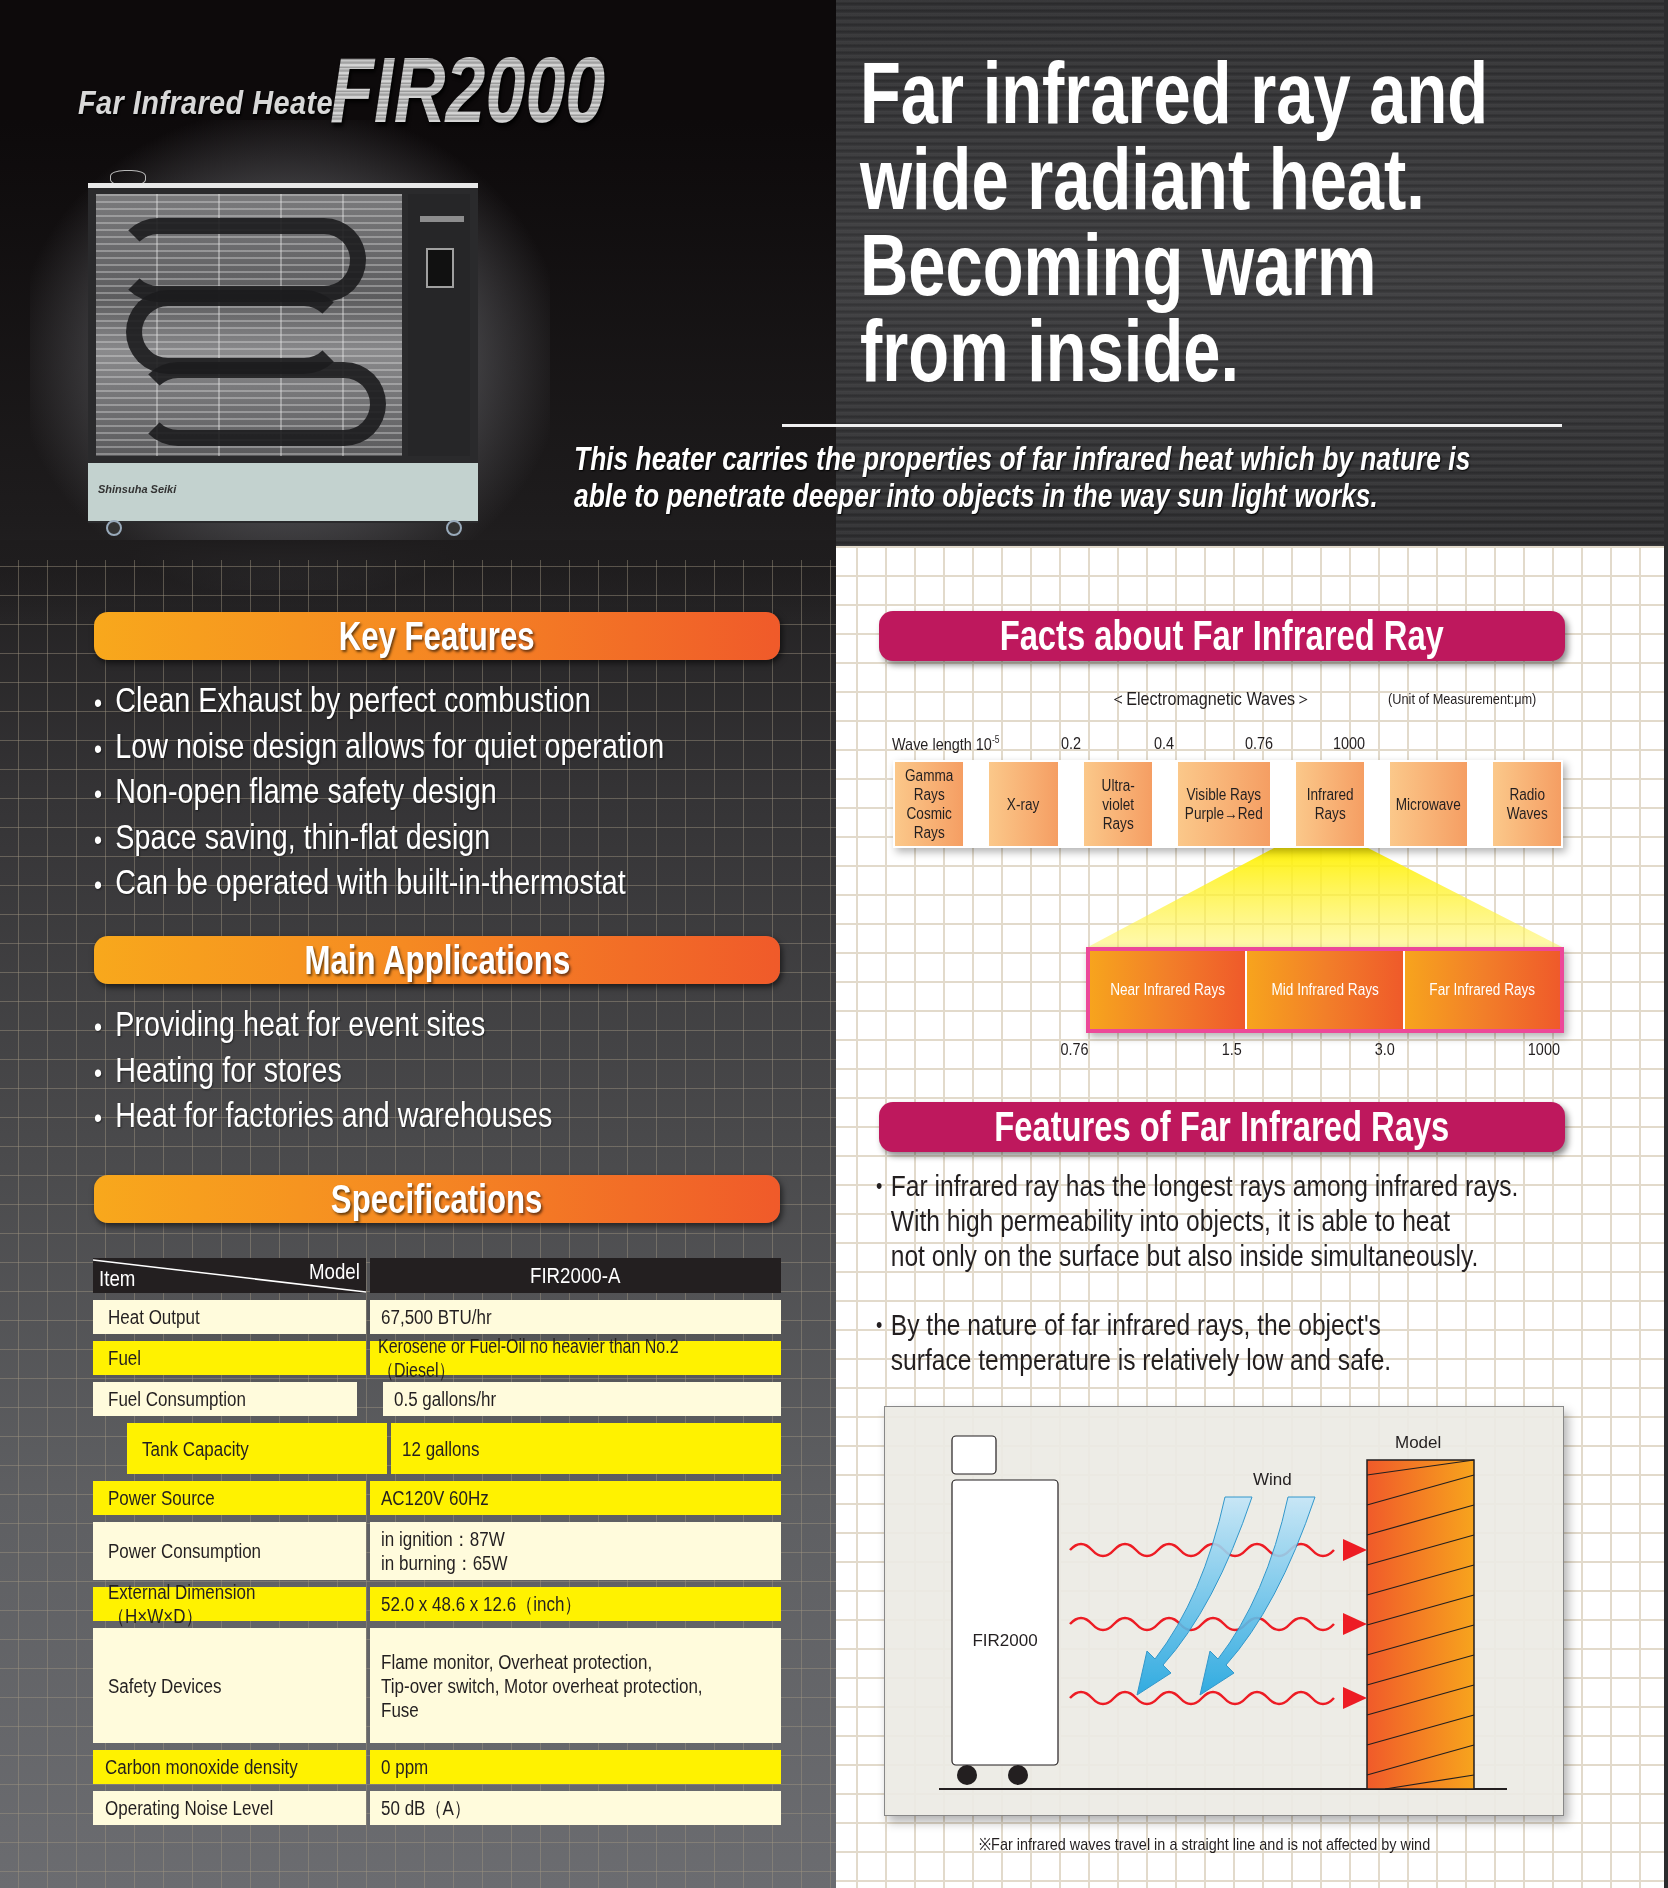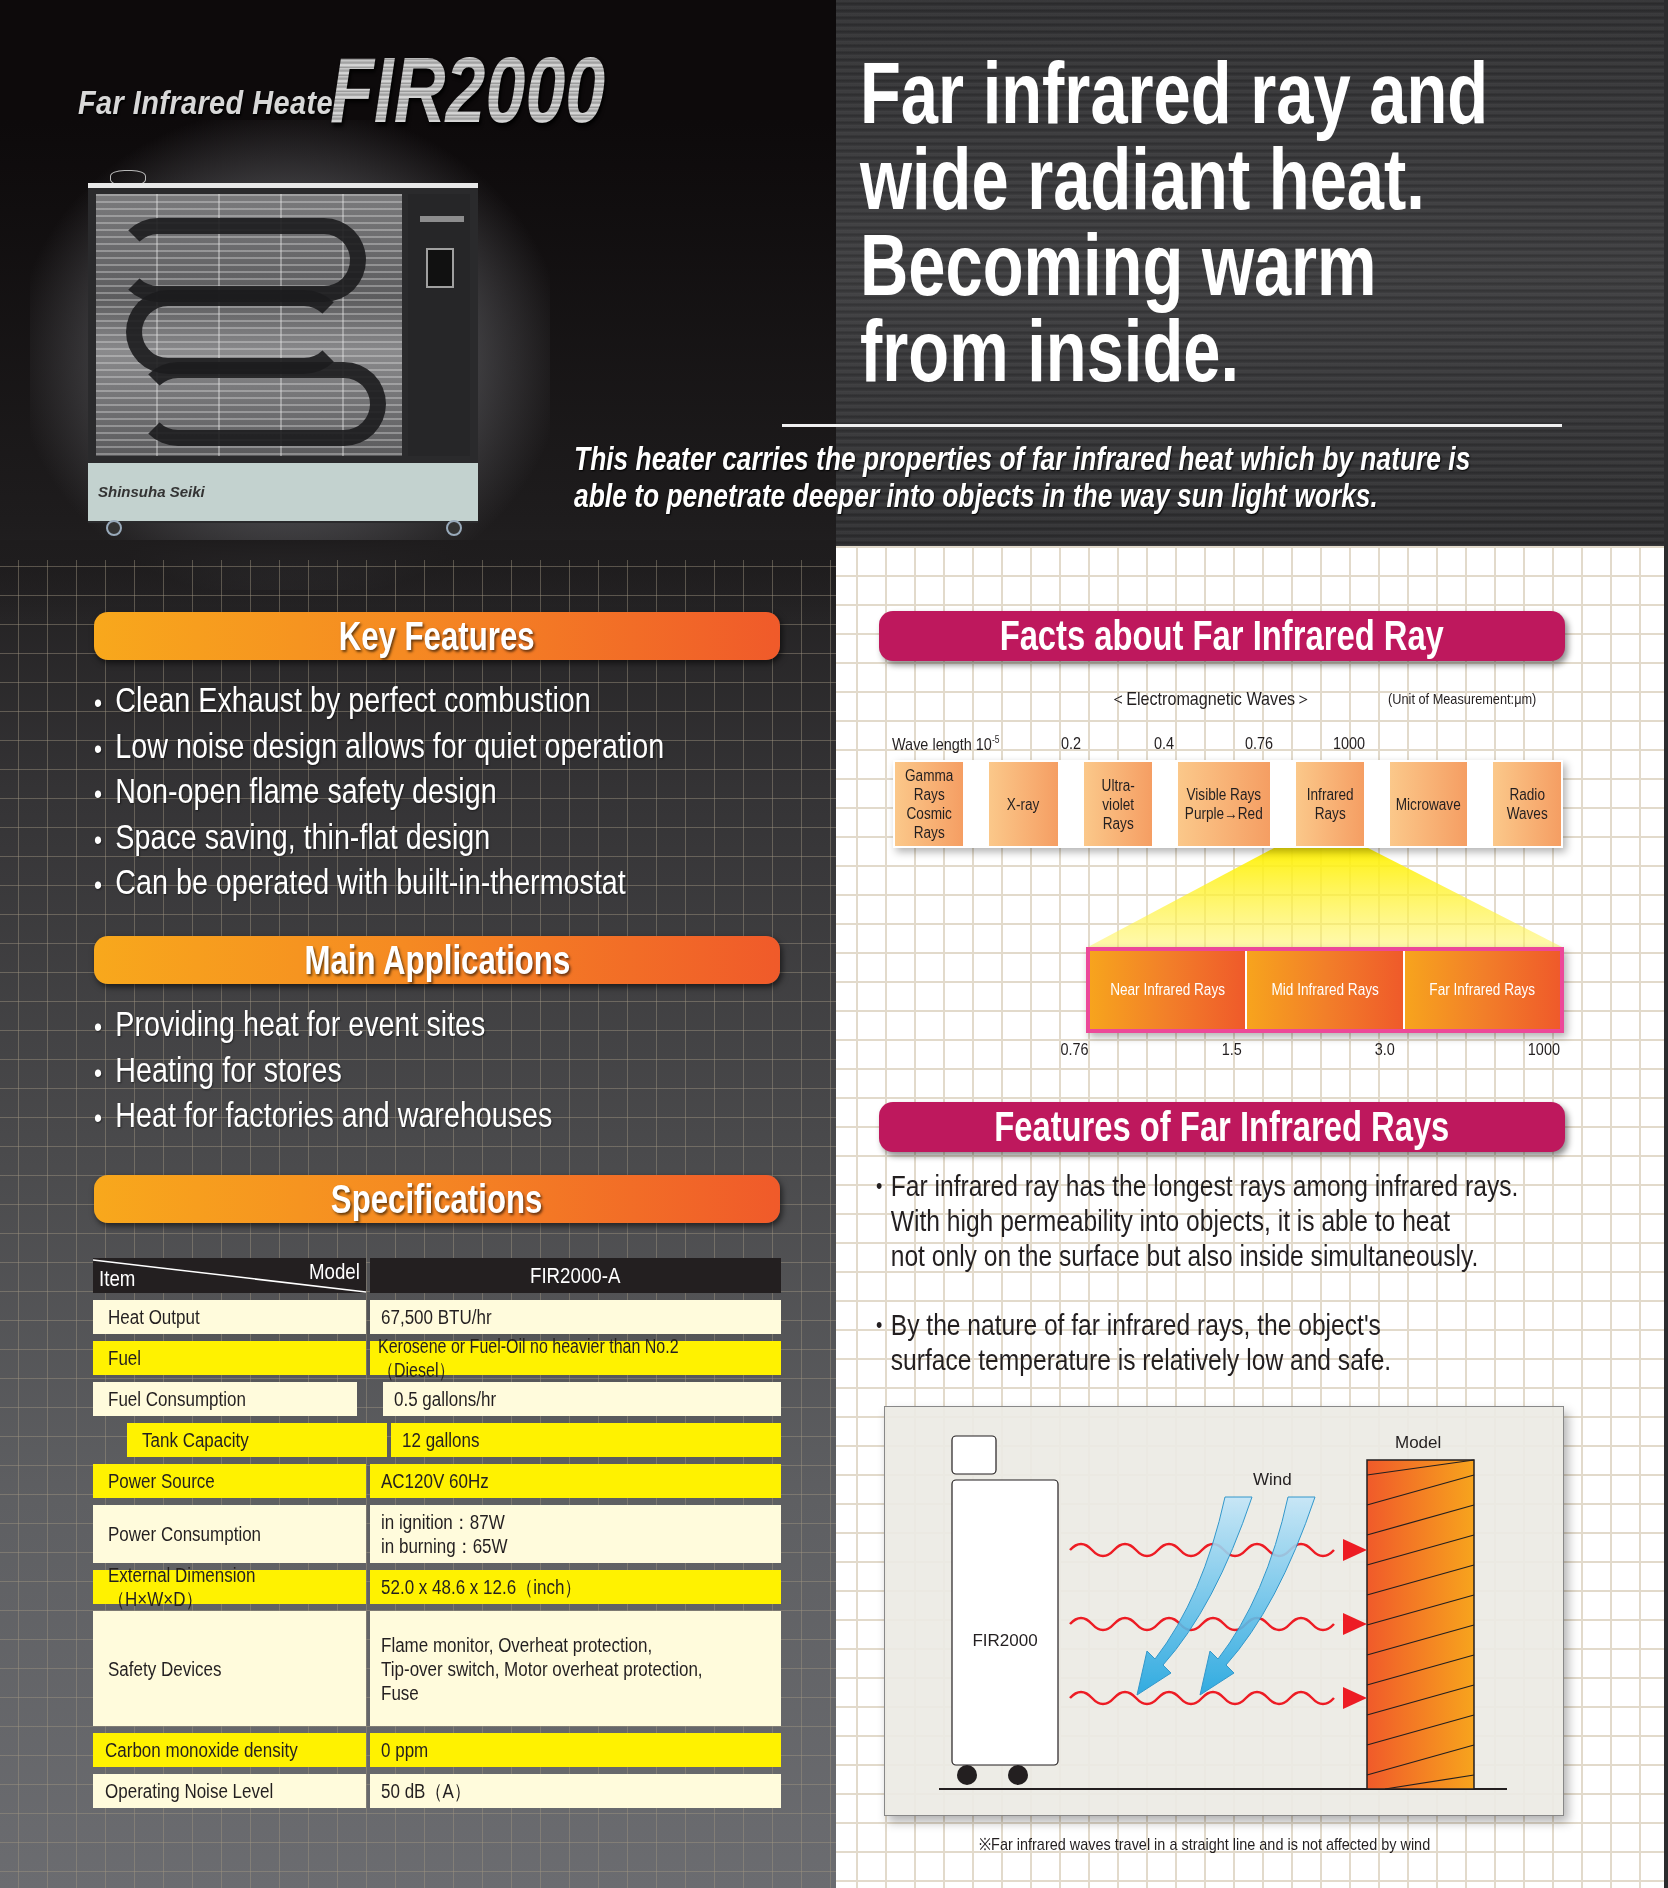--- a/index.html
+++ b/index.html
@@ -55,21 +55,21 @@
     background:
       repeating-linear-gradient(180deg, rgba(230,230,230,0.35) 0px, rgba(230,230,230,0.35) 2px, transparent 2px, transparent 7px),
       repeating-linear-gradient(90deg, transparent 0px, transparent 60px, rgba(230,230,230,0.4) 60px, rgba(230,230,230,0.4) 62px),
       linear-gradient(180deg, #7a7a7c, #5c5c5e 40%, #8a8a8c 60%, #5a5a5c);
   }
   .heater .coil { position: absolute; border: 16px solid #1c1c1e; border-radius: 60px; opacity: 0.9; }
   .heater .panel { position: absolute; left: 320px; top: 6px; width: 62px; height: 262px; background: #262628; }
   .heater .display { position: absolute; left: 338px; top: 60px; width: 28px; height: 40px; border: 2px solid #a0a0a0; background: #111; }
   .heater .label-strip { position: absolute; left: 332px; top: 28px; width: 44px; height: 6px; background: #d0d0d0; opacity: 0.6; }
   .heater .base { position: absolute; left: 0; top: 285px; width: 390px; height: 58px; background: #c3d2cf; }
-  .heater .logo { position: absolute; left: 10px; top: 300px; font-size: 15px; font-weight: bold; font-style: italic; color: #333; }
+  .heater .logo { position: absolute; left: 10px; top: 300px; font-size: 11px; font-weight: bold; font-style: italic; color: #333; }
   .heater .wheel { position: absolute; top: 350px; width: 16px; height: 16px; border-radius: 50%; background: #333; border: 2px solid #9ab; }
 
   
   .orange-head {
     position: absolute; left: 94px; width: 686px; height: 48px; border-radius: 14px;
     background: linear-gradient(90deg, #f8a81c 0%, #f58a22 45%, #f05a2a 100%);
     box-shadow: 2px 3px 6px rgba(0,0,0,0.6);
     display: flex; align-items: center; justify-content: center;
   }
   .orange-head span {
@@ -260,21 +260,21 @@
     <div class="v"><span>67,500 BTU/hr</span></div>
   </div>
   <div class="spec-row yellow" style="height:34px;">
     <div class="k"><span>Fuel</span></div>
     <div class="v" style="padding-left:8px;"><span style="transform:scaleX(0.8);">Kerosene or Fuel-Oil no heavier than No.2（Diesel）</span></div>
   </div>
   <div class="spec-row light" style="height:34px;gap:22px;">
     <div class="k"><span>Fuel Consumption</span></div>
     <div class="v"><span>0.5 gallons/hr</span></div>
   </div>
-  <div class="spec-row yellow" style="height:34px;padding-left:34px;">
+  <div class="spec-row yellow" style="height:51px;padding-left:34px;">
     <div class="k"><span>Tank Capacity</span></div>
     <div class="v"><span>12 gallons</span></div>
   </div>
   <div class="spec-row yellow" style="height:34px;">
     <div class="k"><span>Power Source</span></div>
     <div class="v"><span>AC120V 60Hz</span></div>
   </div>
   <div class="spec-row light" style="height:58px;">
     <div class="k"><span>Power Consumption</span></div>
     <div class="v"><span>in ignition：87W

